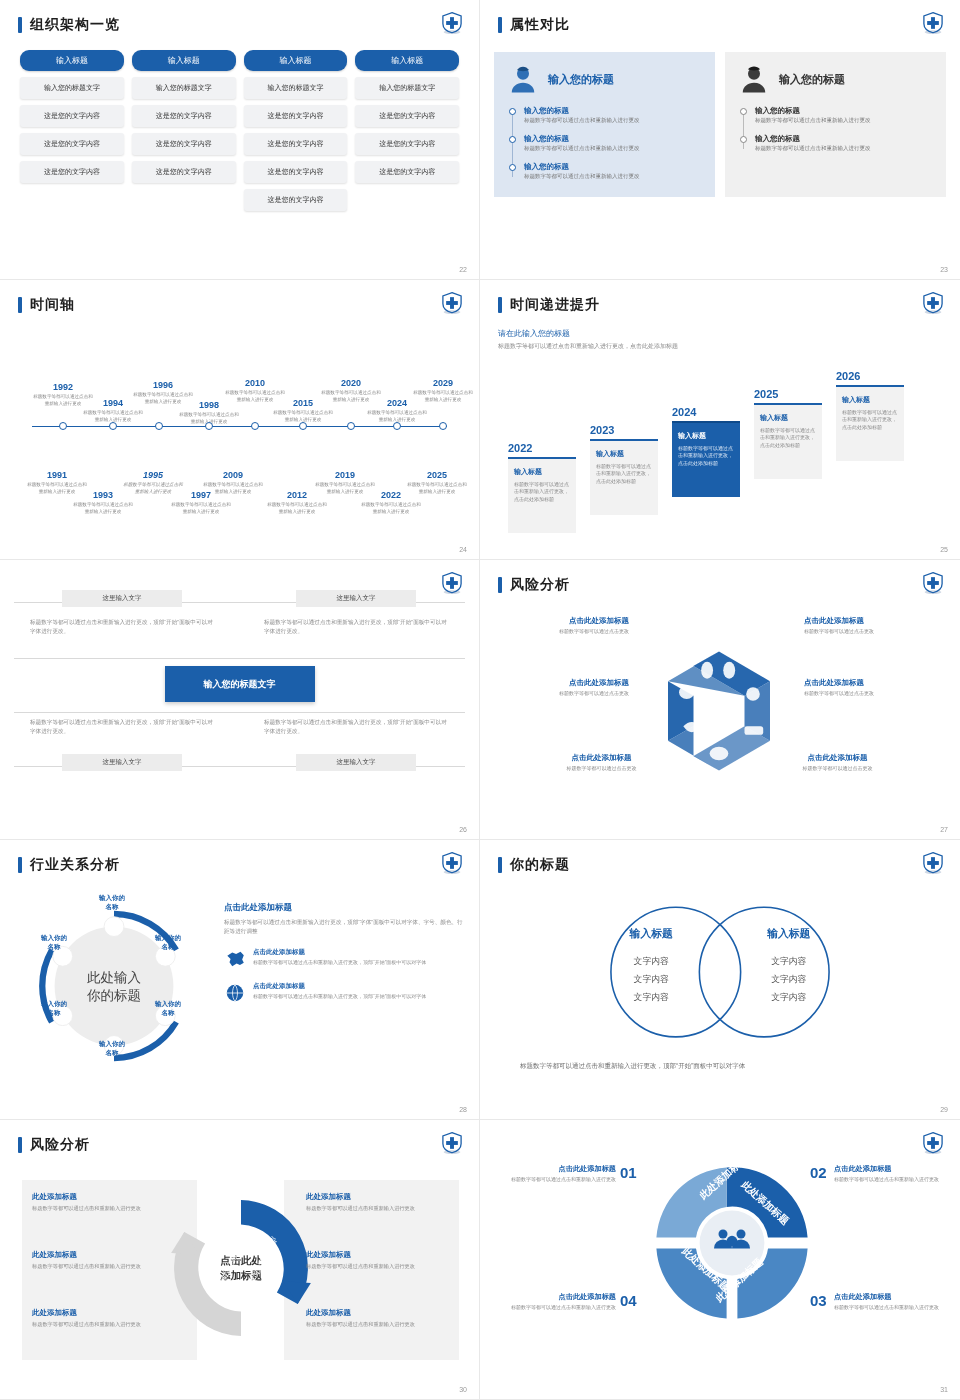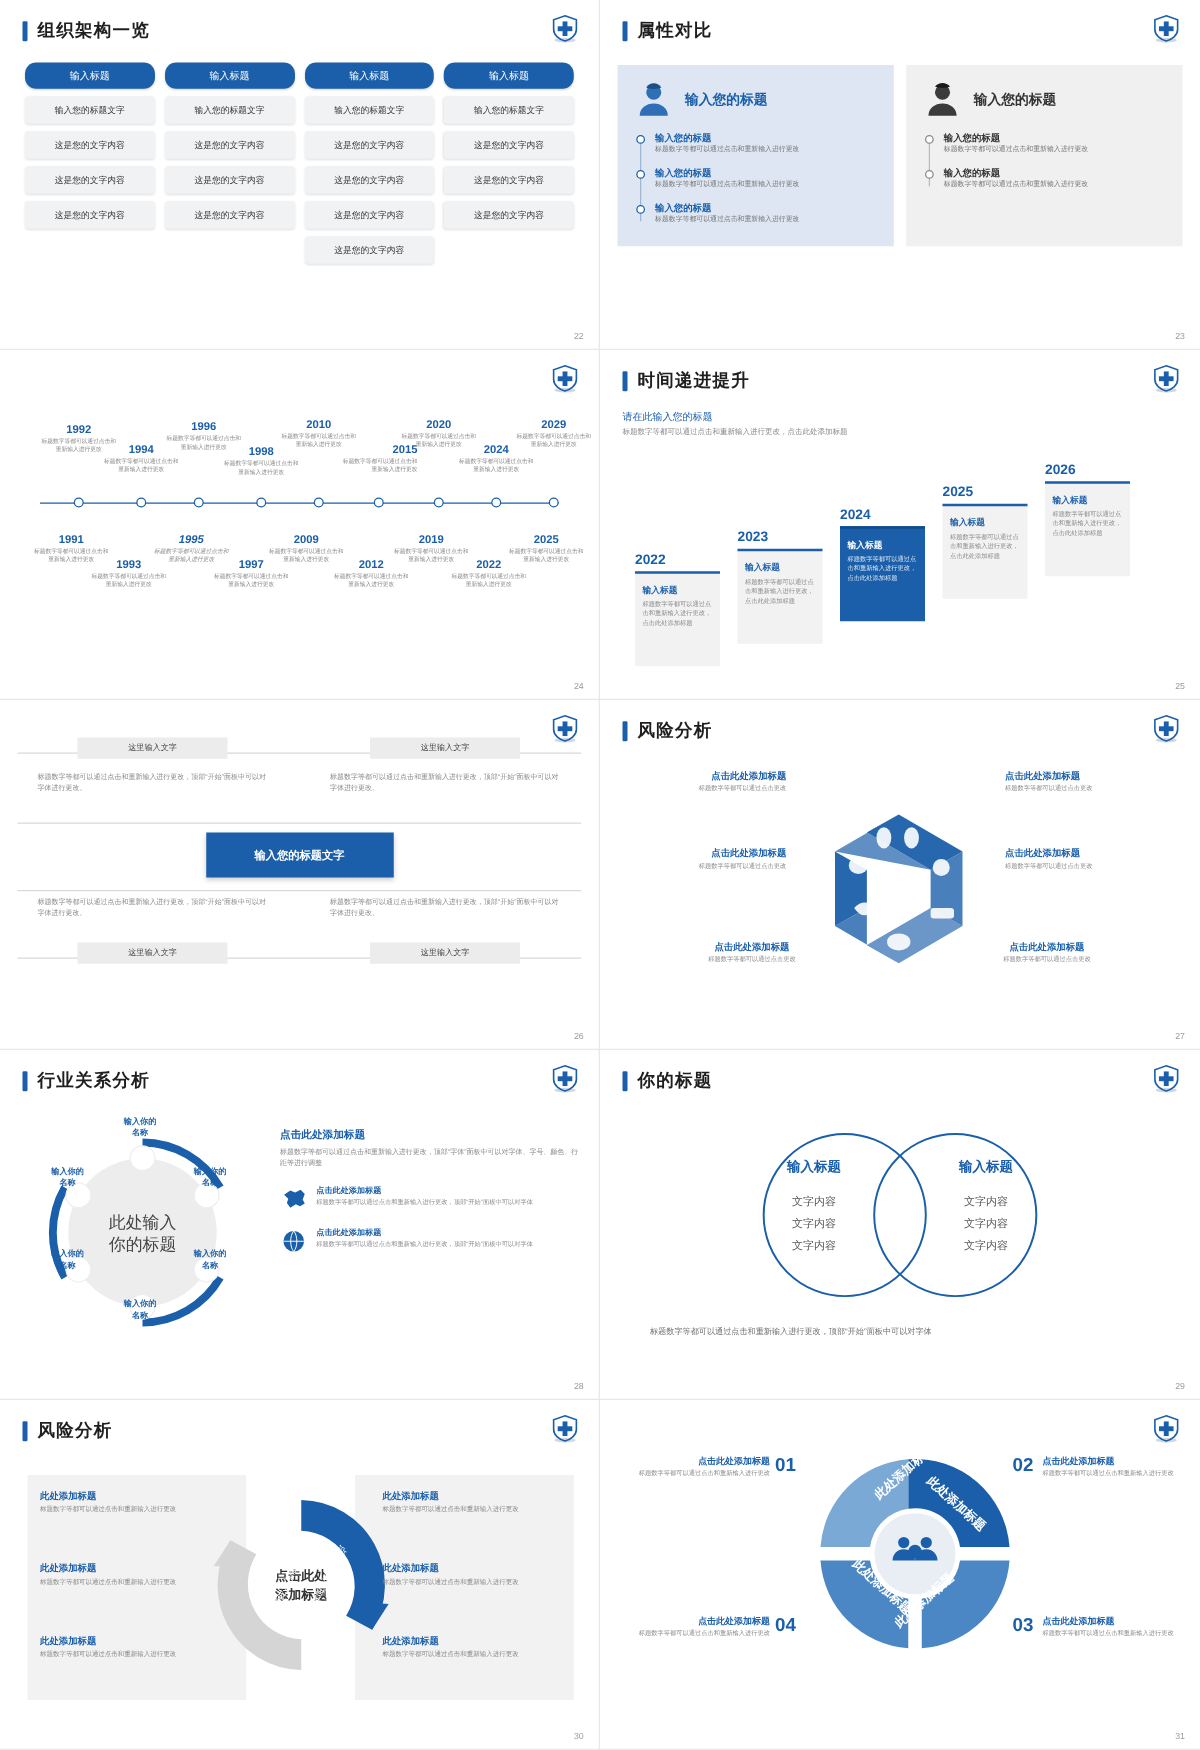--- a/index.html
+++ b/index.html
@@ -93,21 +93,21 @@
   .tl { position: relative; margin-top: 26px; height: 180px; }
   .tl-axis {
     position: absolute; left: 18px; right: 18px; top: 86px;
     height: 1px; background: #1b5faa;
   }
   .tl-node {
     position: absolute; top: 82px; width: 8px; height: 8px;
     border-radius: 50%; background: #fff; border: 1.5px solid #1b5faa;
   }
   .tl-item { position: absolute; width: 62px; text-align: center; }
-  .tl-item .y { font-size: 9px; font-weight: bold; color: #1b5faa; }
+  .tl-item .y { font-size: 9px; font-weight: bold; color: #1b5faa; margin-top: 20px; }
   .tl-item .d { font-size: 4.6px; color: #8a8a8a; line-height: 1.5; margin-top: 2px; }
 
   
   .pg-head { margin-top: 14px; margin-left: 4px; }
   .pg-head .h { font-size: 8px; font-weight: normal; color: #1b5faa; }
   .pg-head .p { font-size: 6px; color: #8a8a8a; line-height: 1.6; margin-top: 3px; width: 200px; }
   .pg-steps { position: relative; height: 175px; margin-top: 4px; }
   .pg-step { position: absolute; width: 68px; }
   .pg-step .yr { font-size: 11px; font-weight: bold; color: #1b5faa; margin-bottom: 3px; }
   .pg-step .box {
@@ -307,20 +307,24 @@
             <div class="h">输入您的标题</div>
             <div class="p">标题数字等都可以通过点击和重新输入进行更改</div>
           </div>
         </div>
       </div>
     </div>
     <div class="pagenum">23</div>
   </div>
 
   <div class="slide">
+    <div class="s-title">
+      <span class="bar"></span>
+      <span>时间轴</span>
+    </div>
     <div class="logo">
       <svg viewBox="0 0 40 40">
         <ellipse cx="20" cy="34" rx="13" ry="3" fill="#cfd8e4"></ellipse>
         <path d="M20 4 L34 9 V21 C34 28 27 33 20 35 C13 33 6 28 6 21 V9 Z" fill="none" stroke="#1b5faa" stroke-width="2"></path>
         <rect x="17" y="11" width="6" height="18" fill="#1b5faa"></rect>
         <rect x="11" y="17" width="18" height="6" fill="#1b5faa"></rect>
       </svg>
     </div>
 
     <div class="tl">
@@ -339,21 +343,21 @@
         <div class="d">标题数字等都可以通过点击和重新输入进行更改</div>
       </div>
       <div class="tl-item" style="left:164px; top:40px;">
         <div class="y">1998</div>
         <div class="d">标题数字等都可以通过点击和重新输入进行更改</div>
       </div>
       <div class="tl-item" style="left:210px; top:18px;">
         <div class="y">2010</div>
         <div class="d">标题数字等都可以通过点击和重新输入进行更改</div>
       </div>
-      <div class="tl-item" style="left:258px; top:38px;text-align:right;">
+      <div class="tl-item" style="left:258px; top:38px;">
         <div class="y">2015</div>
         <div class="d">标题数字等都可以通过点击和重新输入进行更改</div>
       </div>
       <div class="tl-item" style="left:306px; top:18px;">
         <div class="y">2020</div>
         <div class="d">标题数字等都可以通过点击和重新输入进行更改</div>
       </div>
       <div class="tl-item" style="left:352px; top:38px;">
         <div class="y">2024</div>
         <div class="d">标题数字等都可以通过点击和重新输入进行更改</div>
@@ -382,21 +386,21 @@
         <div class="d">标题数字等都可以通过点击和重新输入进行更改</div>
       </div>
       <div class="tl-item" style="left:108px; top:110px;font-style:italic;">
         <div class="y">1995</div>
         <div class="d">标题数字等都可以通过点击和重新输入进行更改</div>
       </div>
       <div class="tl-item" style="left:156px; top:130px;">
         <div class="y">1997</div>
         <div class="d">标题数字等都可以通过点击和重新输入进行更改</div>
       </div>
-      <div class="tl-item" style="left:200px; top:110px;text-align:center;">
+      <div class="tl-item" style="left:188px; top:110px;text-align:center;">
         <div class="y">2009</div>
         <div class="d">标题数字等都可以通过点击和重新输入进行更改</div>
       </div>
       <div class="tl-item" style="left:252px; top:130px;">
         <div class="y">2012</div>
         <div class="d">标题数字等都可以通过点击和重新输入进行更改</div>
       </div>
       <div class="tl-item" style="left:300px; top:110px;">
         <div class="y">2019</div>
         <div class="d">标题数字等都可以通过点击和重新输入进行更改</div>

